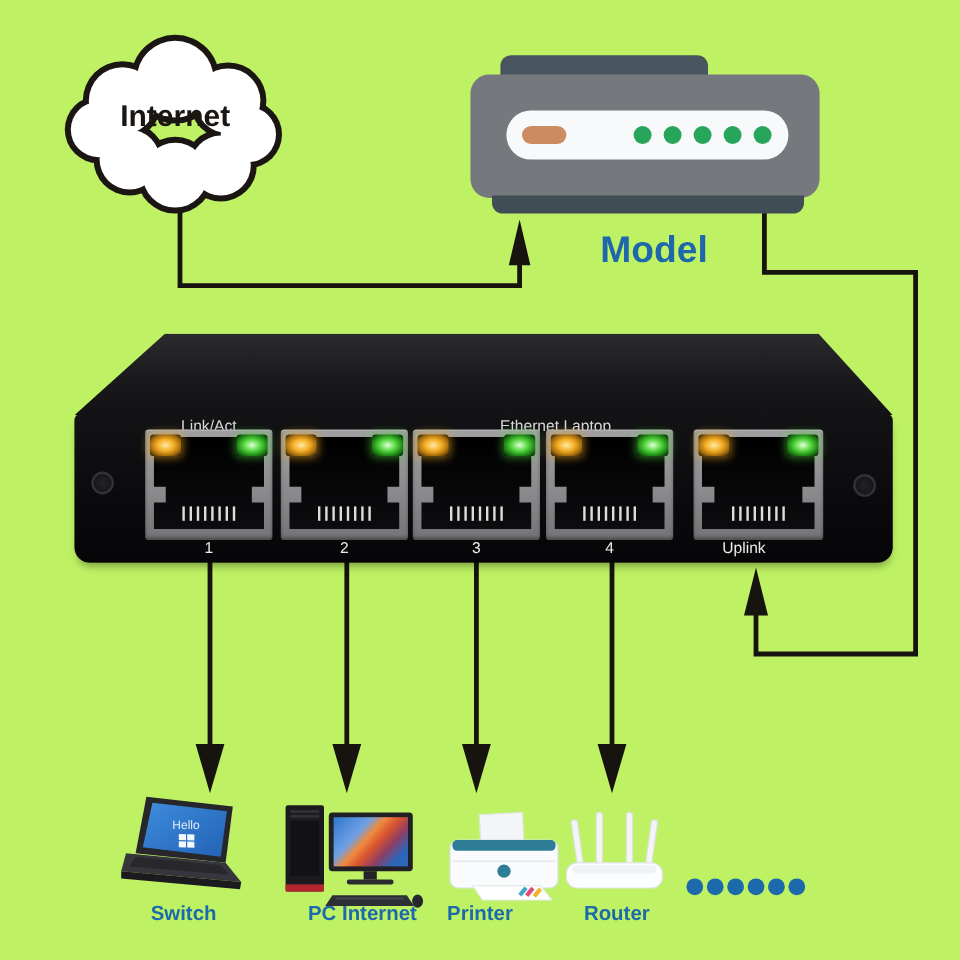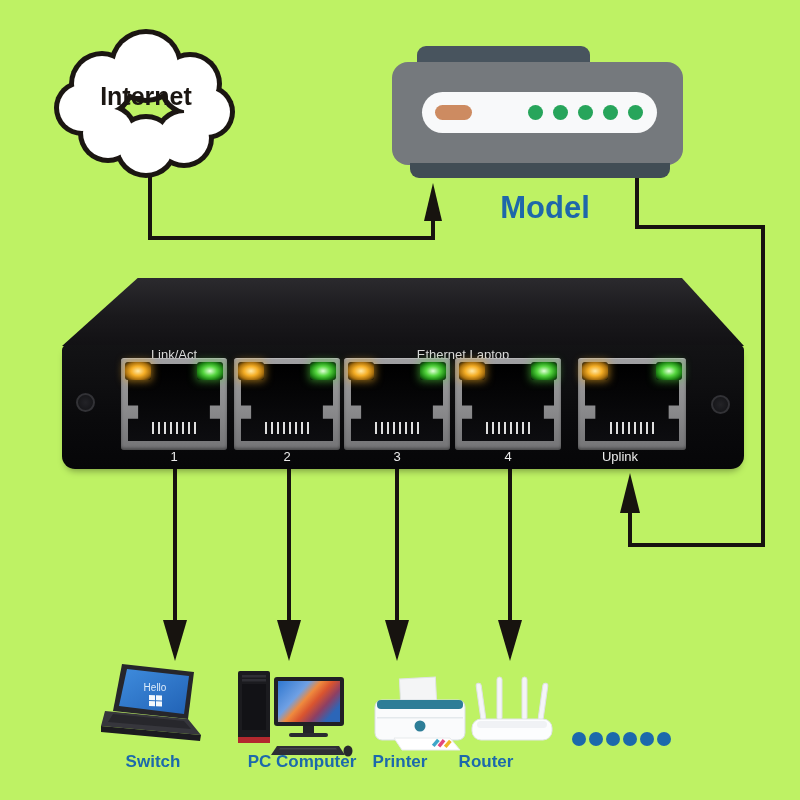--- a/index.html
+++ b/index.html
@@ -299,16 +299,16 @@
   <div class="abs dots" style="left:572px;top:732px">
       <span class="dot"></span>
       <span class="dot"></span>
       <span class="dot"></span>
       <span class="dot"></span>
       <span class="dot"></span>
       <span class="dot"></span>
     </div>
 
   <div class="abs dev-label" style="left:153px;top:752px">Switch</div>
-  <div class="abs dev-label" style="left:302px;top:752px">PC Computer</div>
+  <div class="abs dev-label" style="left:302px;top:752px">PC Internet</div>
   <div class="abs dev-label" style="left:400px;top:752px">Printer</div>
-  <div class="abs dev-label" style="left:486px;top:752px">Router</div>
+  <div class="abs dev-label" style="left:514px;top:752px">Router</div>
 </div>
 
 </body></html>

